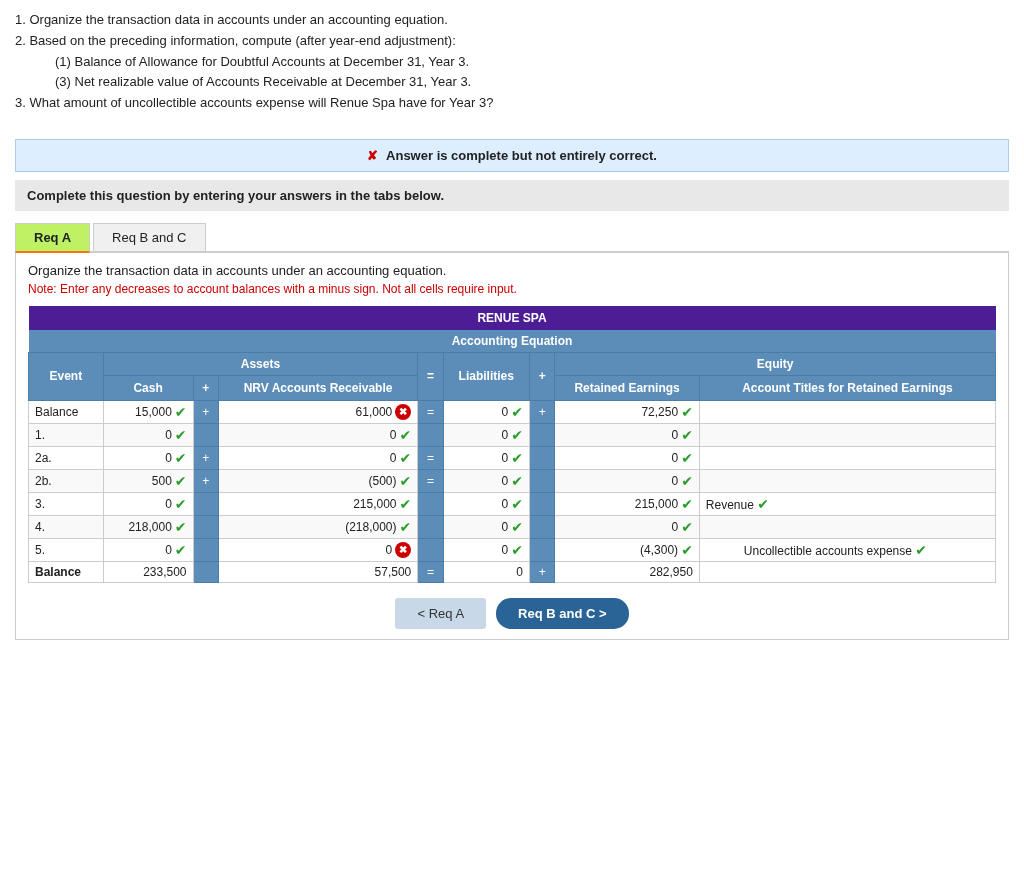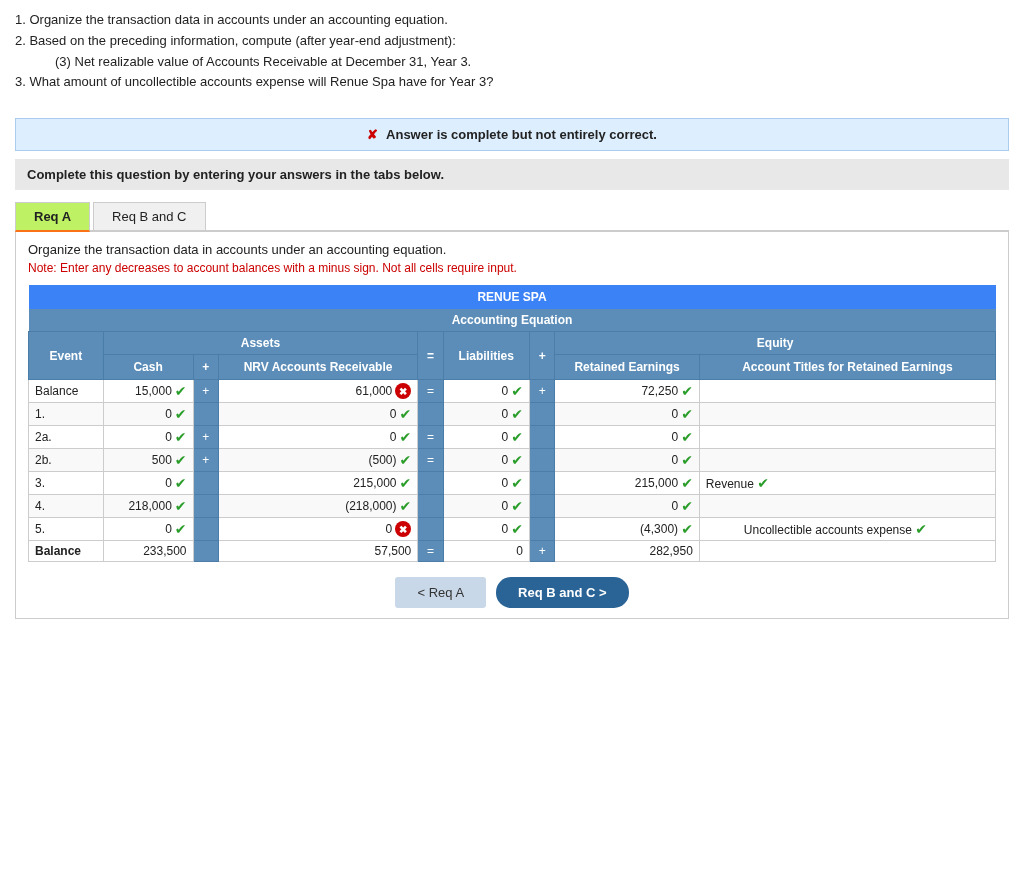--- a/index.html
+++ b/index.html
@@ -39,21 +39,21 @@
 
     .tab-content { border: 1px solid #ccc; border-top: none; padding: 10px 12px; }
 
     .organize-text { margin-bottom: 4px; }
     .note-text { color: #c00; font-size: 12px; margin-bottom: 10px; }
 
     .table-wrapper { overflow-x: auto; }
     table { border-collapse: collapse; width: 100%; font-size: 12px; }
 
     .table-title-row td {
-      background: #3b82f6;
+      background: #4c1d95;
       color: #fff;
       text-align: center;
       font-weight: bold;
       padding: 5px 4px;
     }
     .table-subtitle-row td {
       background: #5b8db8;
       color: #fff;
       text-align: center;
       padding: 4px;
@@ -106,20 +106,21 @@
 </head>
 <body>
 
 
 
 
 <div class="instructions">
   <p>1. Organize the transaction data in accounts under an accounting equation.</p>
   <p>2. Based on the preceding information, compute (after year-end adjustment):</p>
   <div class="sub-list">
+    <p>(1) Balance of Allowance for Doubtful Accounts at December 31, Year 3.</p>
     <p>(3) Net realizable value of Accounts Receivable at December 31, Year 3.</p>
   </div>
   <p>3. What amount of uncollectible accounts expense will Renue Spa have for Year 3?</p>
 </div>
 
 <br>
 
 
 <div class="alert-box">
   <span class="x-icon">✘</span>

